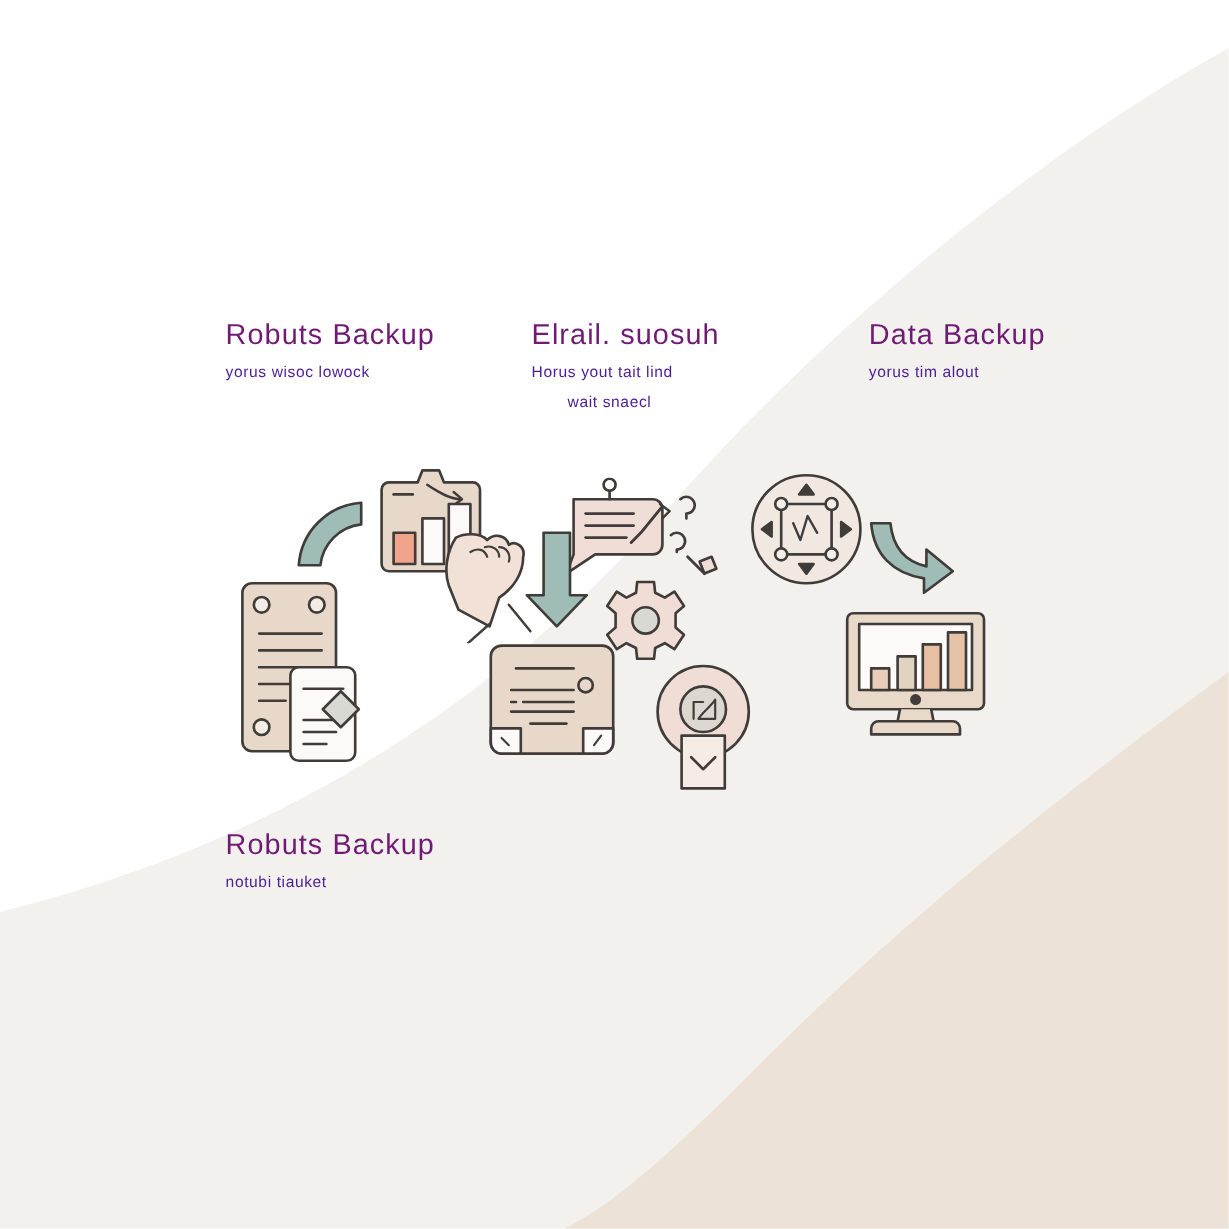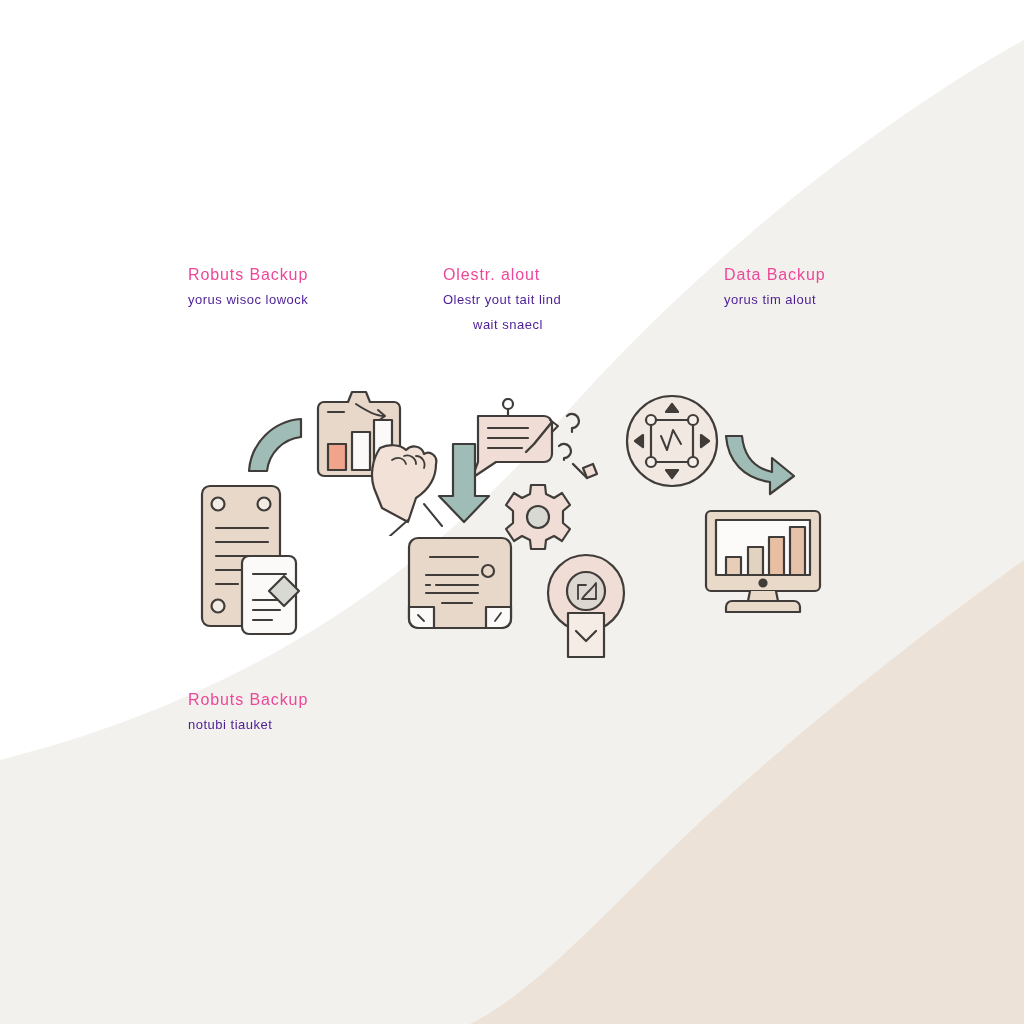--- a/index.html
+++ b/index.html
@@ -28,24 +28,24 @@
     height: 1024px;
   }
 
   
   .caption {
     position: absolute;
     text-align: left;
   }
   .caption-title {
     font-family: "Liberation Sans", sans-serif;
-    font-size: 16px;
+    font-size: 24px;
     font-weight: 400;
     letter-spacing: 0.9px;
-    color: #ec4899;
+    color: #701a75;
     white-space: nowrap;
     line-height: 1.25;
   }
   .caption-sub {
     font-family: "Liberation Sans", sans-serif;
     font-size: 13px;
     font-weight: 400;
     letter-spacing: 0.5px;
     color: #4c1d95;
     white-space: nowrap;
@@ -87,22 +87,22 @@
     <path d="M1024,40 C880,120 700,260 560,420 C420,580 240,700 0,760 L0,1024 L1024,1024 Z" fill="#f2f1ed"></path>
     <path d="M1024,560 C900,650 760,760 640,880 C580,940 520,1000 470,1024 L1024,1024 Z" fill="#ece2d8"></path>
   </svg>
 
   <div class="caption cap-top-1">
     <div class="caption-title">Robuts Backup</div>
     <div class="caption-sub">yorus wisoc lowock</div>
   </div>
 
   <div class="caption cap-top-2">
-    <div class="caption-title">Olestr. alout</div>
-    <div class="caption-sub">Olestr yout tait lind</div>
+    <div class="caption-title">Elrail. suosuh</div>
+    <div class="caption-sub">Horus yout tait lind</div>
     <div class="caption-sub indent">wait snaecl</div>
   </div>
 
   <div class="caption cap-top-3">
     <div class="caption-title">Data Backup</div>
     <div class="caption-sub">yorus tim alout</div>
   </div>
 
   <div class="caption cap-bot-1">
     <div class="caption-title">Robuts Backup</div>

